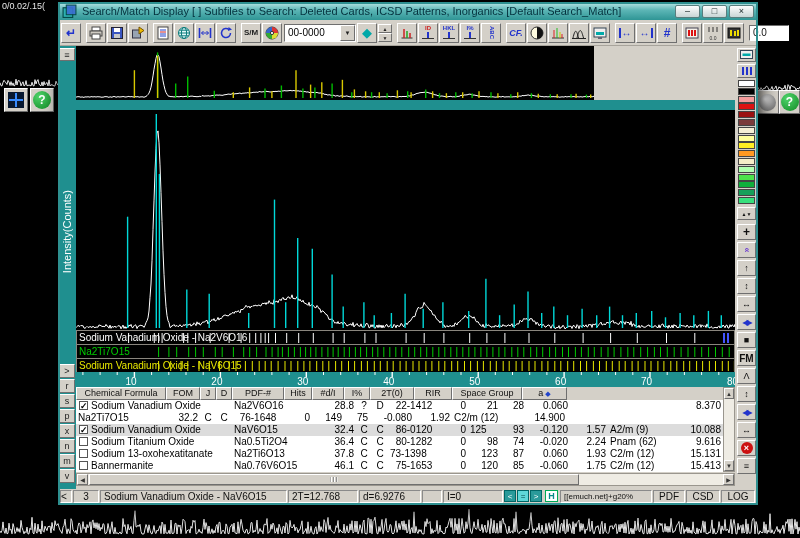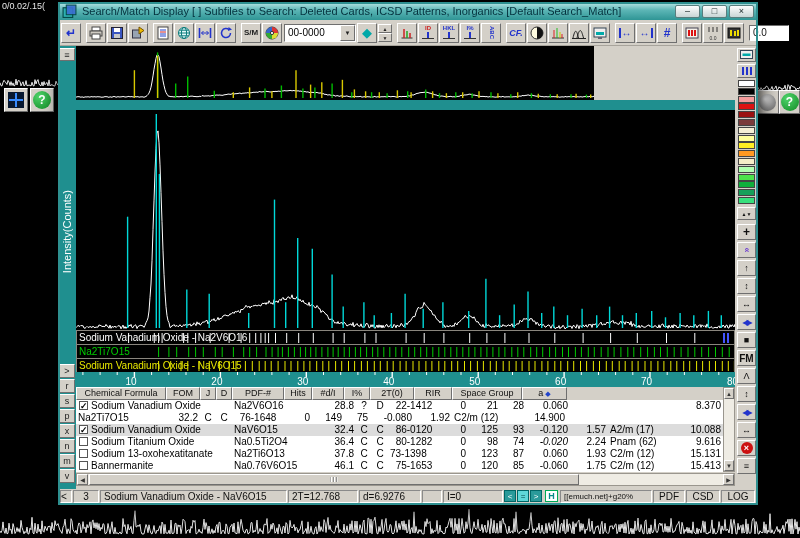--- a/index.html
+++ b/index.html
@@ -699,38 +699,38 @@
           <div class="td" style="width: 45px; text-align: right;"><span>14.900</span></div>
         </div>
         <div class="tr sel2">
           <div class="td" style="width: 156px; text-align: left;"><span class="cb">✓</span><span>Sodium Vanadium Oxide</span></div>
           <div class="td" style="width: 90px; text-align: left;"><span>NaV6O15</span></div>
           <div class="td" style="width: 34px; text-align: right;"><span>32.4</span></div>
           <div class="td" style="width: 16px; text-align: center;"><span>C</span></div>
           <div class="td" style="width: 16px; text-align: center;"><span>C</span></div>
           <div class="td" style="width: 52px; text-align: center;"><span>86-0120</span></div>
           <div class="td" style="width: 28px; text-align: right;"><span>0</span></div>
-          <div class="td" style="width: 32px; text-align: right;"><span>125</span></div>
+          <div class="td" style="width: 32px; "><span>125</span></div>
           <div class="td" style="width: 26px; text-align: right;"><span>93</span></div>
           <div class="td" style="width: 44px; text-align: right;"><span>-0.120</span></div>
           <div class="td" style="width: 38px; text-align: right;"><span>1.57</span></div>
-          <div class="td" style="width: 70px; text-align: left;"><span>A2/m (17)</span></div>
+          <div class="td" style="width: 70px; text-align: left;"><span>A2/m (9)</span></div>
           <div class="td" style="width: 45px; text-align: right;"><span>10.088</span></div>
         </div>
         <div class="tr">
           <div class="td" style="width: 156px; text-align: left;"><span class="cb"></span><span>Sodium Titanium Oxide</span></div>
           <div class="td" style="width: 90px; text-align: left;"><span>Na0.5Ti2O4</span></div>
           <div class="td" style="width: 34px; text-align: right;"><span>36.4</span></div>
           <div class="td" style="width: 16px; text-align: center;"><span>C</span></div>
           <div class="td" style="width: 16px; text-align: center;"><span>C</span></div>
           <div class="td" style="width: 52px; text-align: center;"><span>80-1282</span></div>
           <div class="td" style="width: 28px; text-align: right;"><span>0</span></div>
           <div class="td" style="width: 32px; text-align: right;"><span>98</span></div>
           <div class="td" style="width: 26px; text-align: right;"><span>74</span></div>
-          <div class="td" style="width: 44px; text-align: right; font-style: italic;"><span>-0.020</span></div>
+          <div class="td" style="width: 44px; text-align: right;"><span>-0.020</span></div>
           <div class="td" style="width: 38px; text-align: right;"><span>2.24</span></div>
           <div class="td" style="width: 70px; text-align: left;"><span>Pnam (62)</span></div>
           <div class="td" style="width: 45px; text-align: right;"><span>9.616</span></div>
         </div>
         <div class="tr">
           <div class="td" style="width: 156px; text-align: left;"><span class="cb"></span><span>Sodium 13-oxohexatitanate</span></div>
           <div class="td" style="width: 90px; text-align: left;"><span>Na2Ti6O13</span></div>
           <div class="td" style="width: 34px; text-align: right;"><span>37.8</span></div>
           <div class="td" style="width: 16px; text-align: center;"><span>C</span></div>
           <div class="td" style="width: 16px; text-align: center;"><span>C</span></div>

